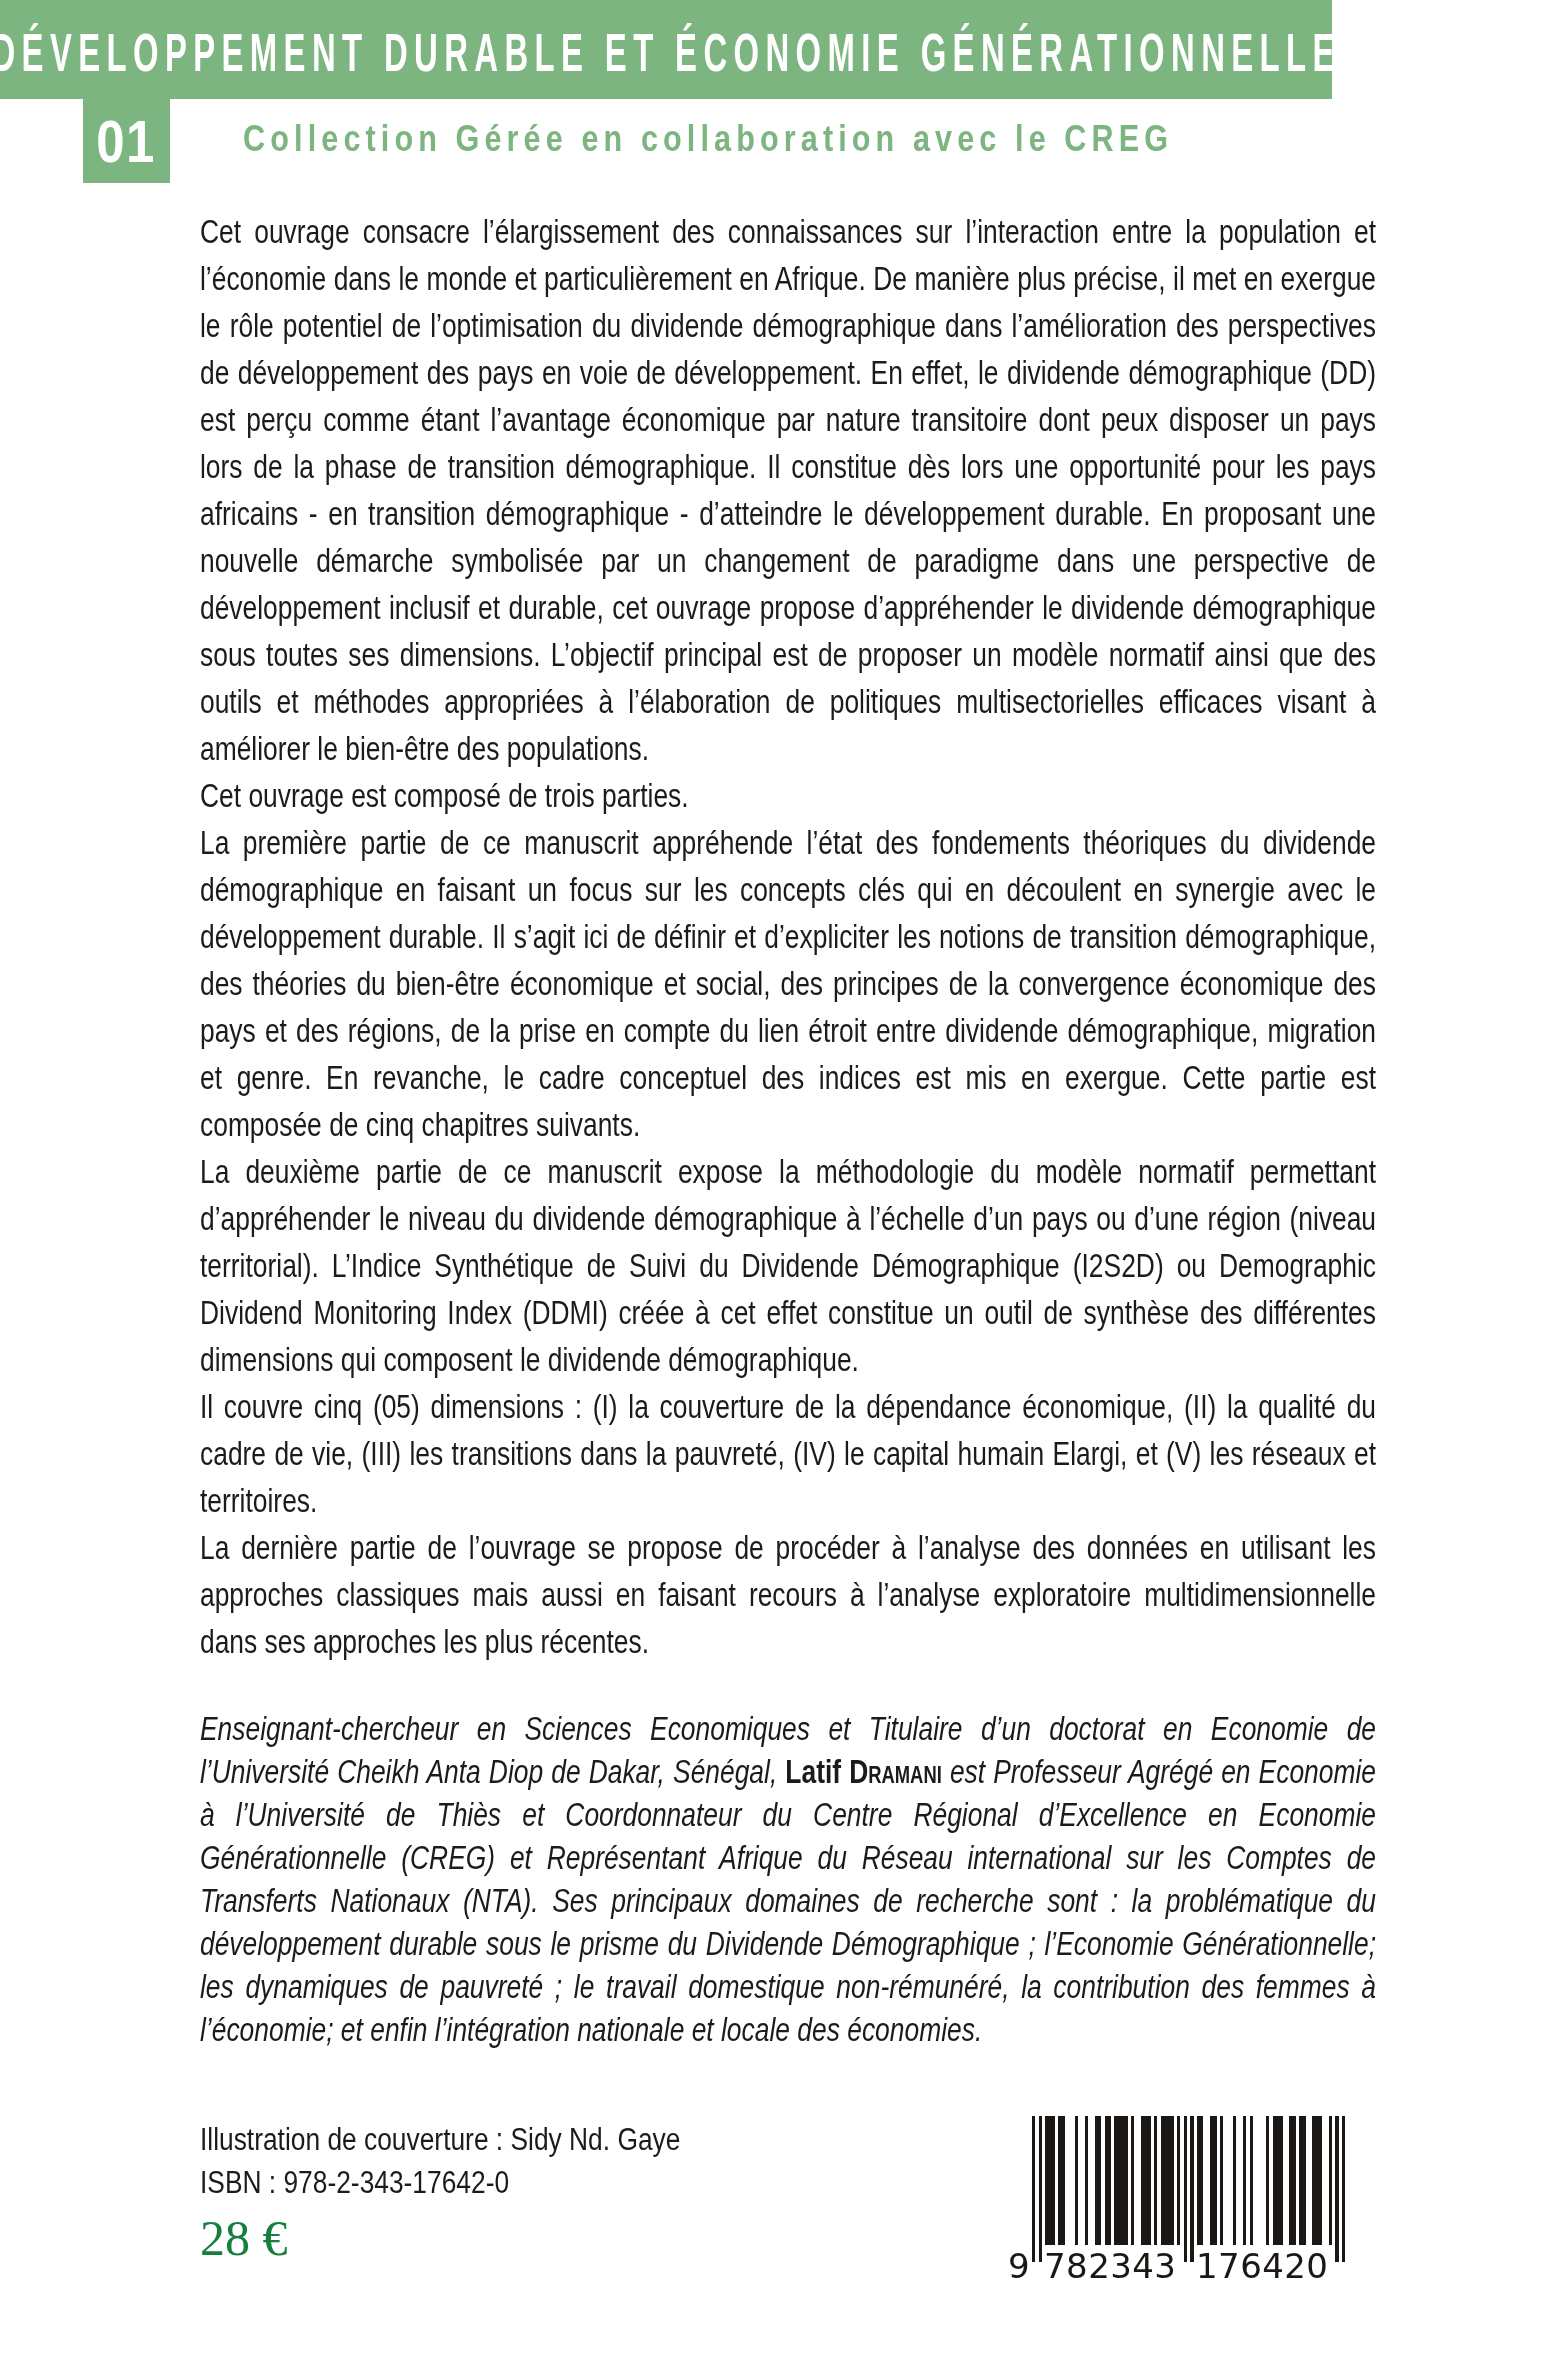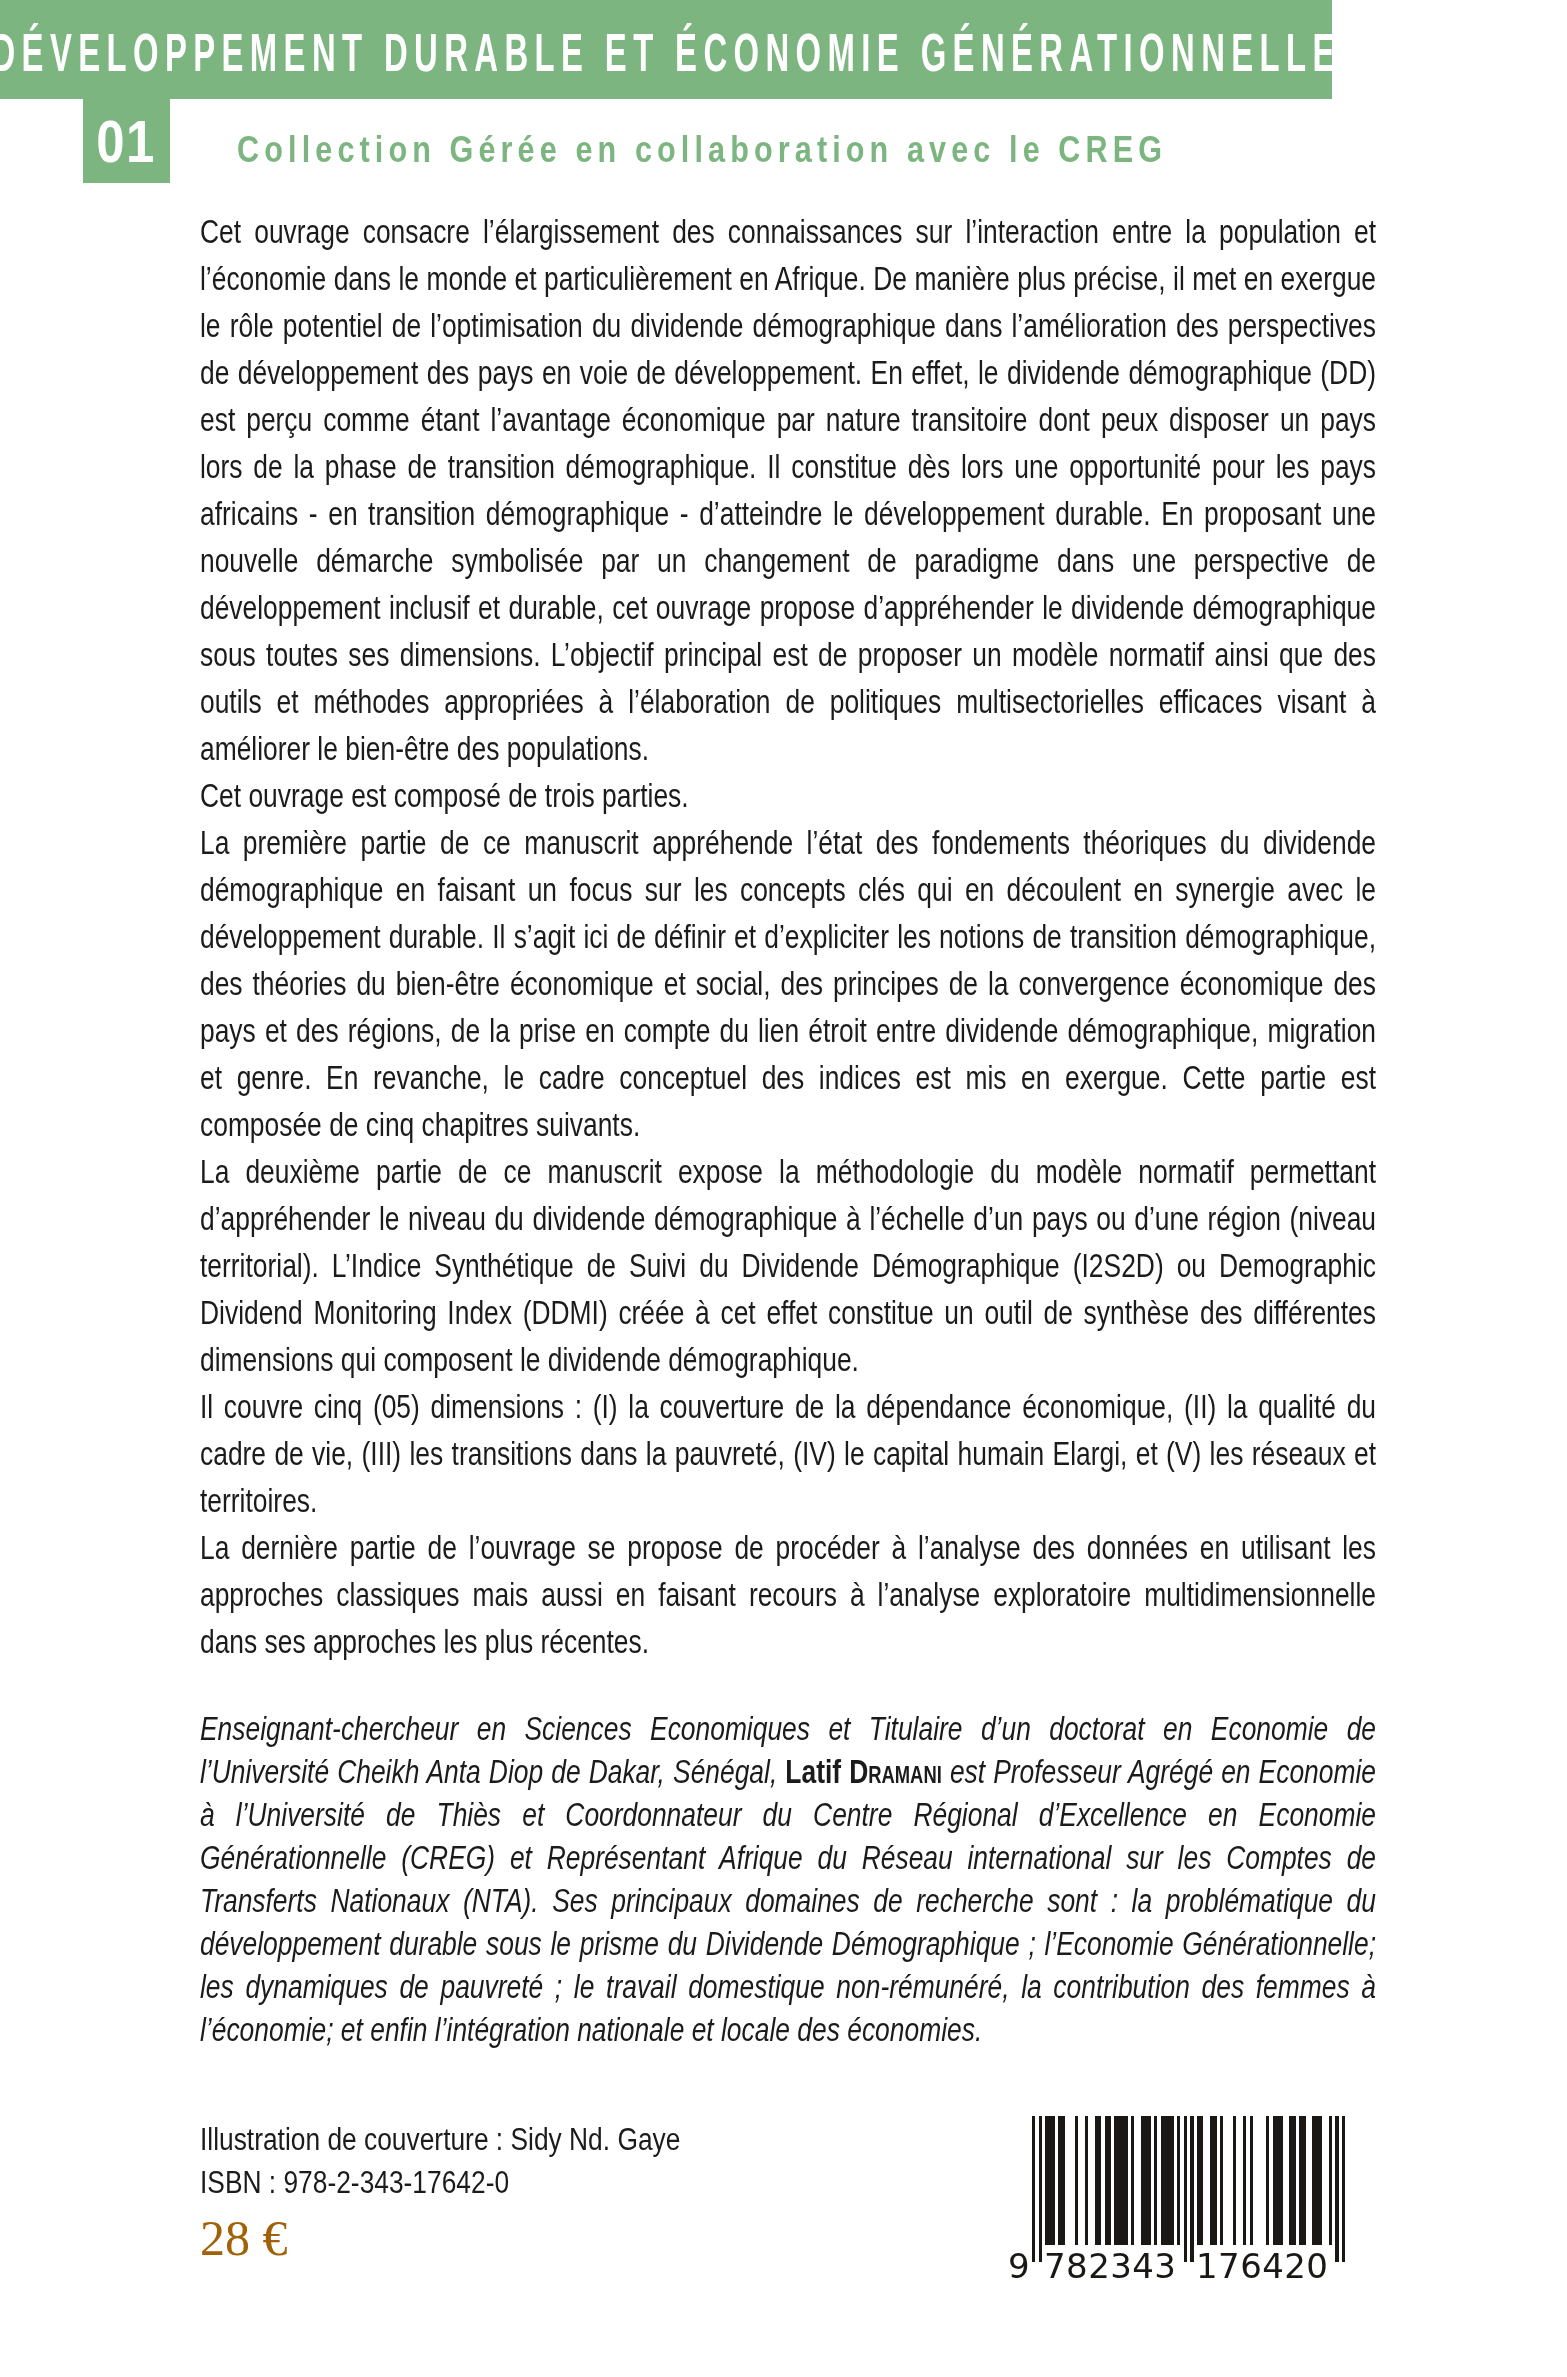--- a/index.html
+++ b/index.html
@@ -24,21 +24,21 @@
   .volume-tab{
     position:absolute;left:55px;top:99px;width:87px;height:84px;background:var(--green);
     display:flex;align-items:center;justify-content:center;margin-left:28px;
   }
   .volume-num{
     display:inline-block;color:#ffffff;font-weight:bold;font-size:60px;
     transform:scaleX(0.85);letter-spacing:1.7px;
   }
   .collection-line{
     position:absolute;left:0;top:118px;width:1405px;height:53px;
-    display:flex;align-items:flex-end;justify-content:center;
+    display:flex;align-items:flex-start;justify-content:center;padding-left:6px;
   }
   .collection-text{
     display:inline-block;white-space:nowrap;color:var(--green);font-weight:bold;
     font-size:36px;letter-spacing:6px;transform:scaleX(0.85);transform-origin:center center;
   }
   
   .synopsis{
     position:absolute;left:200px;top:208px;width:1470px;
     transform:scaleX(0.80);transform-origin:top left;
   }
@@ -54,21 +54,21 @@
   .bio .author-name{font-style:normal;font-weight:bold;}
   .bio .author-name .sc{font-variant:small-caps;}
   
   .credits{
     position:absolute;left:200px;top:2118px;width:857px;
     transform:scaleX(0.85);transform-origin:top left;
     font-size:31px;line-height:43px;color:var(--ink);
   }
   .price{
     position:absolute;left:200px;top:2209px;
-    font-family:"Liberation Serif", serif;font-size:50px;color:#a16207;
+    font-family:"Liberation Serif", serif;font-size:50px;color:#15803d;
   }
   
   .barcode{
     position:absolute;left:1013px;top:2116px;width:329px;height:171px;
   }
   .barcode-bars{
     position:absolute;left:19px;top:0;height:129px;display:flex;align-items:flex-start;
   }
   .barcode-bars .m{width:3.3px;height:129px;}
   .barcode-bars .m.b{background:#1a1714;}

